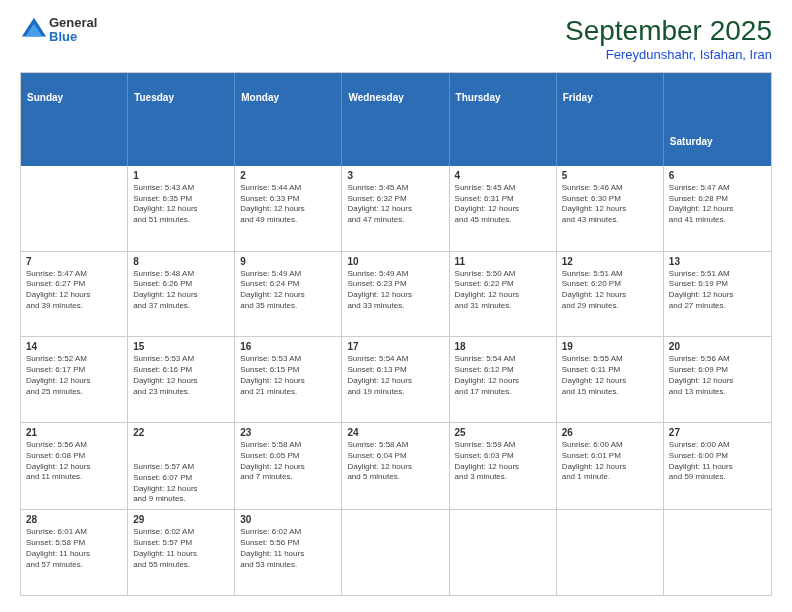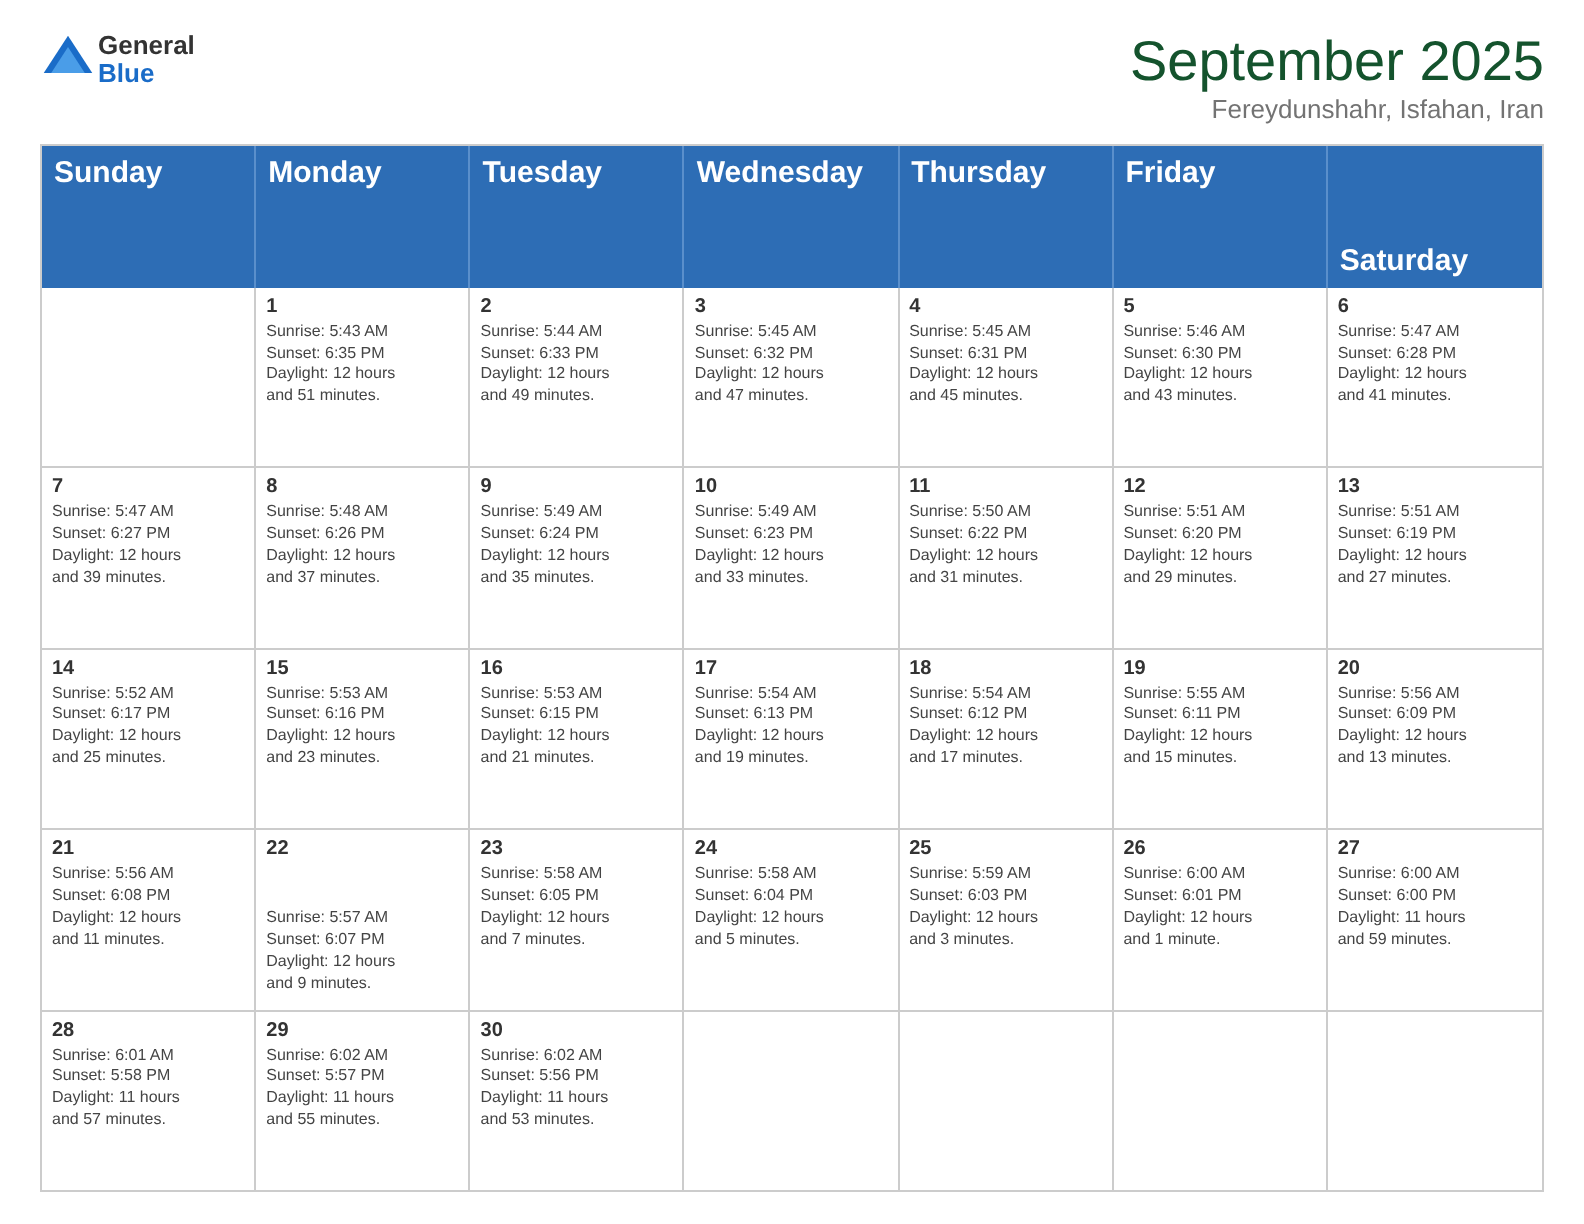--- a/index.html
+++ b/index.html
@@ -45,38 +45,38 @@
       text-align: right;
     }
     .month-title {
       font-size: 28px;
       font-weight: 300;
       color: #14532d;
       line-height: 1.1;
     }
     .subtitle {
       font-size: 13px;
-      color: #737373;
+      color: #1d4ed8;
     }
     .calendar {
       flex: 1;
       display: flex;
       flex-direction: column;
       border: 1px solid #ccc;
     }
     .cal-header {
       display: grid;
       grid-template-columns: repeat(7, 1fr);
       background: #2d6db5;
     }
     .cal-header-cell {
       color: #fff;
-      font-size: 15px;
+      font-size: 10px;
       font-weight: bold;
-      padding: 5px 6px;
+      padding: 19px 6px;
       border-right: 1px solid #5a8fcb;
     }
     .cal-header-cell:last-child { border-right: none; margin-top: 44px; }
     .cal-body {
       flex: 1;
       display: flex;
       flex-direction: column;
     }
     .cal-row {
       display: grid;
@@ -125,22 +125,22 @@
     </div>
     <div class="title-block">
       <div class="month-title">September 2025</div>
       <div class="subtitle">Fereydunshahr, Isfahan, Iran</div>
     </div>
   </div>
 
   <div class="calendar">
     <div class="cal-header">
     <div class="cal-header-cell">Sunday</div>
+        <div class="cal-header-cell">Tuesday</div>
         <div class="cal-header-cell">Monday</div>
-        <div class="cal-header-cell">Tuesday</div>
         <div class="cal-header-cell">Wednesday</div>
         <div class="cal-header-cell">Thursday</div>
         <div class="cal-header-cell">Friday</div>
         <div class="cal-header-cell">Saturday</div>
       </div>
     <div class="cal-body">
     <div class="cal-row">
           <div class="cal-cell empty"></div>
           <div class="cal-cell">
             <span class="day-num">1</span>

